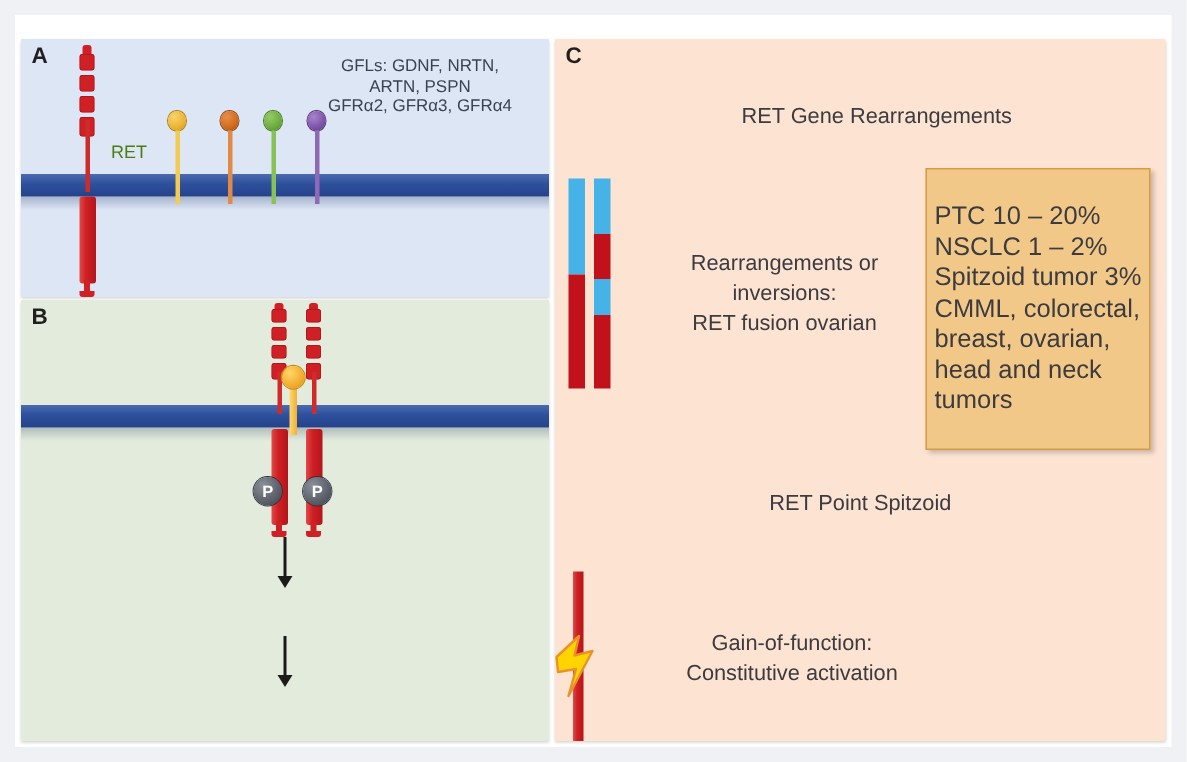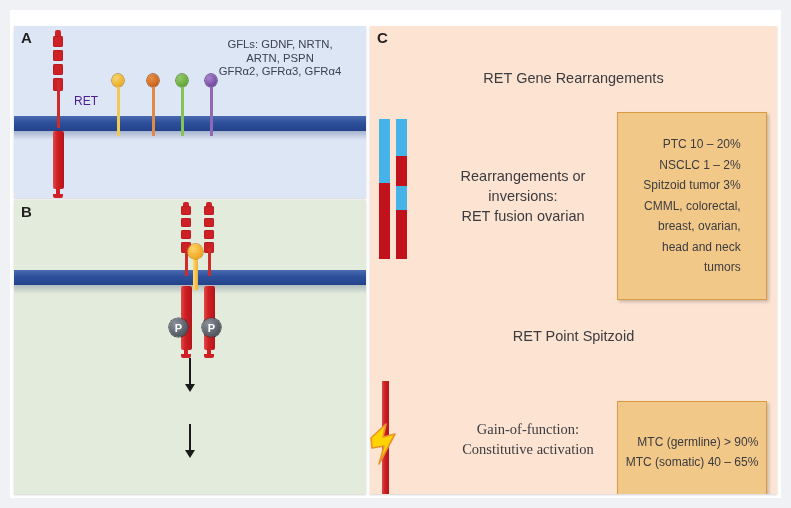--- a/index.html
+++ b/index.html
@@ -69,21 +69,21 @@
     border-radius:2px;
   }
   .ret-a .tail{
     position:absolute;left:9px;top:157px;width:4px;height:11px;background:#cf2026;
   }
   .ret-a .foot{
     position:absolute;left:6px;top:164px;width:10px;height:4px;background:#cf2026;
     border-radius:0 0 2px 2px;
   }
   .ret-label{
-    position:absolute;left:60px;top:68px;font-size:12px;color:#4c1d95;
+    position:absolute;left:60px;top:68px;font-size:12px;color:#4d7c0f;
   }
 
   
   .coreceptor{position:absolute;top:48px;width:12px;height:62px;}
   .coreceptor .ball{
     position:absolute;left:0;top:0;width:12px;height:13px;border-radius:50%;
   }
   .coreceptor .stem{
     position:absolute;left:4.5px;top:13px;width:3px;height:49px;
   }
@@ -164,43 +164,43 @@
   
   #panel-c{
     left:360px;top:16px;width:407px;height:468px;
     background:#fce3d2;
     box-shadow:0 1px 2px rgba(0,0,0,.18);
   }
   .c-heading{
     position:absolute;width:100%;text-align:center;
     font-size:14.5px;color:#3b3b40;
   }
-  #c-head-1{top:44px;}
+  #c-head-1{top:44px;margin-left:11px;}
   #c-head-2{top:302px;}
 
   .chrom{position:absolute;width:11px;}
   .chrom-seg{position:absolute;left:0;width:11px;}
   #chrom-a{left:9px;top:93px;height:140px;}
   #chrom-b{left:26px;top:93px;height:140px;}
 
   .c-desc{
     position:absolute;text-align:center;
     font-size:14.5px;color:#3b3b40;line-height:20px;
   }
   #c-desc-1{left:58px;top:140px;width:190px;}
   #c-desc-2{left:58px;top:393px;width:200px;}
 
   .c-stat-box{
     position:absolute;
     background:#f2c888;
     border:1.5px solid #d99b42;
     box-shadow:2px 2px 3px rgba(0,0,0,.20);
     display:flex;align-items:center;justify-content:center;
-    text-align:right;
-    font-size:12px;color:#3b3b40;line-height:20.5px;
+    text-align:left;
+    font-size:17px;color:#3b3b40;line-height:20.5px;
   }
   #c-stat-1{left:247px;top:86px;width:148px;height:186px;}
   #c-stat-2{left:247px;top:375px;width:148px;height:100px;}
 
   .mut-bar{
     position:absolute;left:12px;top:355px;width:7px;height:128px;
     background:linear-gradient(90deg,#e04a48 0%,#cf1f24 40%,#b3161b 100%);
   }
   .bolt{position:absolute;left:-1px;top:396px;width:34px;height:44px;}
 </style>
@@ -324,20 +324,18 @@
 head and neck
 tumors</div>
 
     <div class="c-heading" id="c-head-2">RET Point Spitzoid</div>
 
     <div class="mut-bar"></div>
     <svg class="bolt" viewBox="0 0 34 44">
       <polygon points="2,16 17,2 14,15 26,12 10,42 15,24 3,26" fill="#ffd400" stroke="#e8932a" stroke-width="1.6" stroke-linejoin="round"></polygon>
     </svg>
 
-    <div class="c-desc" id="c-desc-2" style="white-space:pre-line;font-family:Liberation Serif, serif;">Gain-of-function:
+    <div class="c-desc" id="c-desc-2" style="white-space:pre-line;">Gain-of-function:
 Constitutive activation</div>
 
-    <div class="c-stat-box" id="c-stat-2" style="white-space:pre-line;">MTC (germline) &gt; 90%
-MTC (somatic) 40 – 65%</div>
   </div>
 
 </div>
 
 </body></html>

